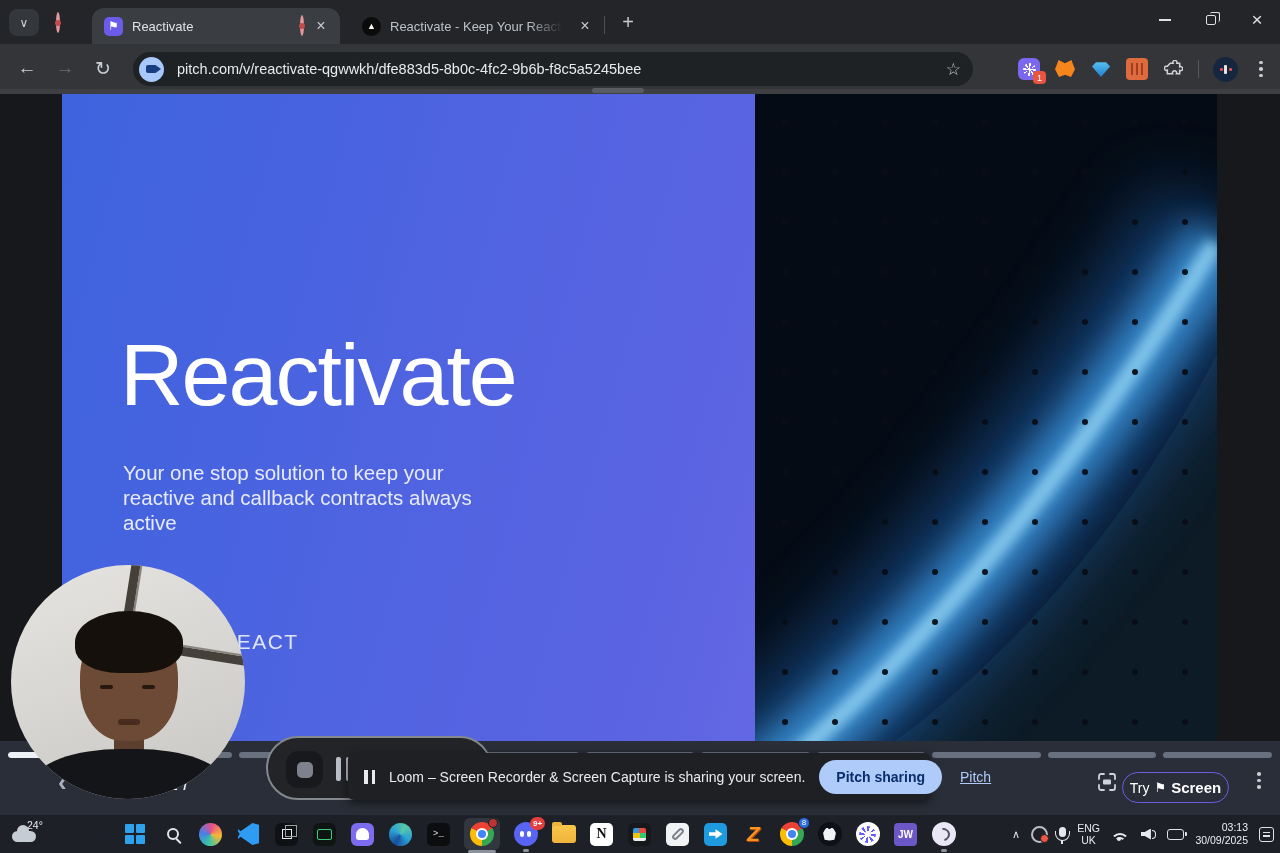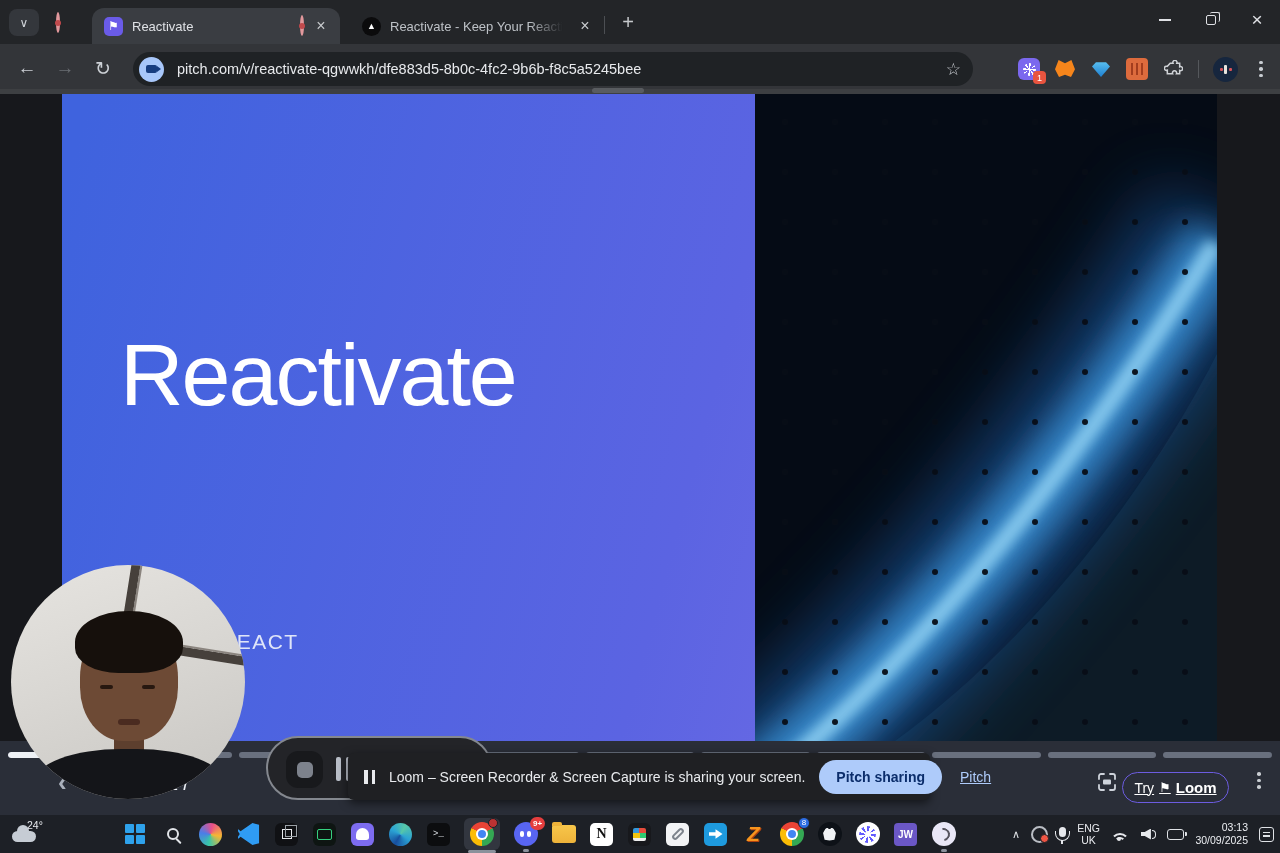--- a/index.html
+++ b/index.html
@@ -66,21 +66,21 @@
   .watermark { position:absolute; left:158px; top:536px; color:#dfe5f8; font-size:21px; letter-spacing:1.5px; }
 
   
   .playerbar { position:absolute; left:0; top:647px; width:1280px; height:74px; background:#2a2e38; z-index:2; }
   .progress { position:absolute; left:8px; top:11px; width:1264px; height:6px; display:flex; gap:7px; }
   .seg { flex:1; background:#69707e; border-radius:3px; position:relative; overflow:hidden; }
   .seg .fill { position:absolute; left:0; top:0; bottom:0; width:47px; background:#eef1f5; border-radius:3px; }
   .pb-chevron { position:absolute; left:58px; top:26px; color:#aab0bc; font-size:26px; font-weight:700; }
   .pb-page { position:absolute; left:170px; top:37px; color:#eceff4; font-size:13.5px; font-weight:700; letter-spacing:1px; }
   .fs-btn { position:absolute; left:1096px; top:30px; }
-  .try-pill { position:absolute; left:1122px; top:31px; width:107px; height:31px; border:1.5px solid #6c5ce0; border-radius:16px; display:flex; align-items:center; justify-content:center; gap:5px; color:#fff;text-decoration:underline; }
+  .try-pill { position:absolute; left:1122px; top:31px; width:107px; height:31px; border:1.5px solid #6c5ce0; border-radius:16px; display:flex; align-items:center; justify-content:center; gap:5px; color:#fff; }
   .try-lbl { font-size:14px; }
   .pitch-flag { font-size:13px; color:#fff; }
   .brand-lbl { font-size:15px; font-weight:700; }
   .pb-kebab { position:absolute; left:1250px; top:31px; }
 
   
   .loom-pill { position:absolute; left:266px; top:642px; width:226px; height:64px; border-radius:32px; background:#232428; border:2px solid #84888f; z-index:3; }
   .stop-btn { position:absolute; left:18px; top:13px; width:37px; height:37px; border-radius:12px; background:#18191c; display:flex; align-items:center; justify-content:center; }
   .stop-btn i { width:16px; height:16px; border-radius:5px; background:#7d828c; }
   .pill-pause { position:absolute; left:68px; top:19px; display:flex; gap:5px; }
@@ -266,20 +266,21 @@
         </span>
     </div>
   </div>
 
   <div class="handlebar"></div>
 
   <div class="page">
 
     <div class="slide">
       <div class="slide-title">Reactivate</div>
+      <div class="slide-sub">Your one stop solution to keep your reactive and callback contracts always active</div>
       <div class="watermark">REACT</div>
 
       <svg class="slide-img" viewBox="0 0 462 647" preserveAspectRatio="none">
         <defs>
           <filter id="b1" x="-60%" y="-60%" width="220%" height="220%">
               <feGaussianBlur stdDeviation="34"></feGaussianBlur>
             </filter>
           <filter id="b2" x="-60%" y="-60%" width="220%" height="220%">
               <feGaussianBlur stdDeviation="16"></feGaussianBlur>
             </filter>
@@ -320,21 +321,21 @@
 
       <div class="fs-btn">
         <svg width="22" height="22" viewBox="0 0 22 22">
           <path d="M3 8 V5 a2 2 0 0 1 2-2 h3 M14 3 h3 a2 2 0 0 1 2 2 v3 M19 14 v3 a2 2 0 0 1 -2 2 h-3 M8 19 H5 a2 2 0 0 1 -2-2 v-3" stroke="#ced3db" fill="none" stroke-width="1.8" stroke-linecap="round"></path>
           <rect x="7" y="8.5" width="8" height="5" rx="1" fill="#ced3db"></rect>
         </svg>
       </div>
       <div class="try-pill">
         <span class="try-lbl">Try</span>
         <span class="pitch-flag">⚑</span>
-        <span class="brand-lbl">Loom</span>
+        <span class="brand-lbl">Screen</span>
       </div>
       <div class="pb-kebab kebab">
           <i></i>
           <i></i>
           <i></i>
         </div>
     </div>
 
     <div class="loom-pill">
       <div class="stop-btn">

